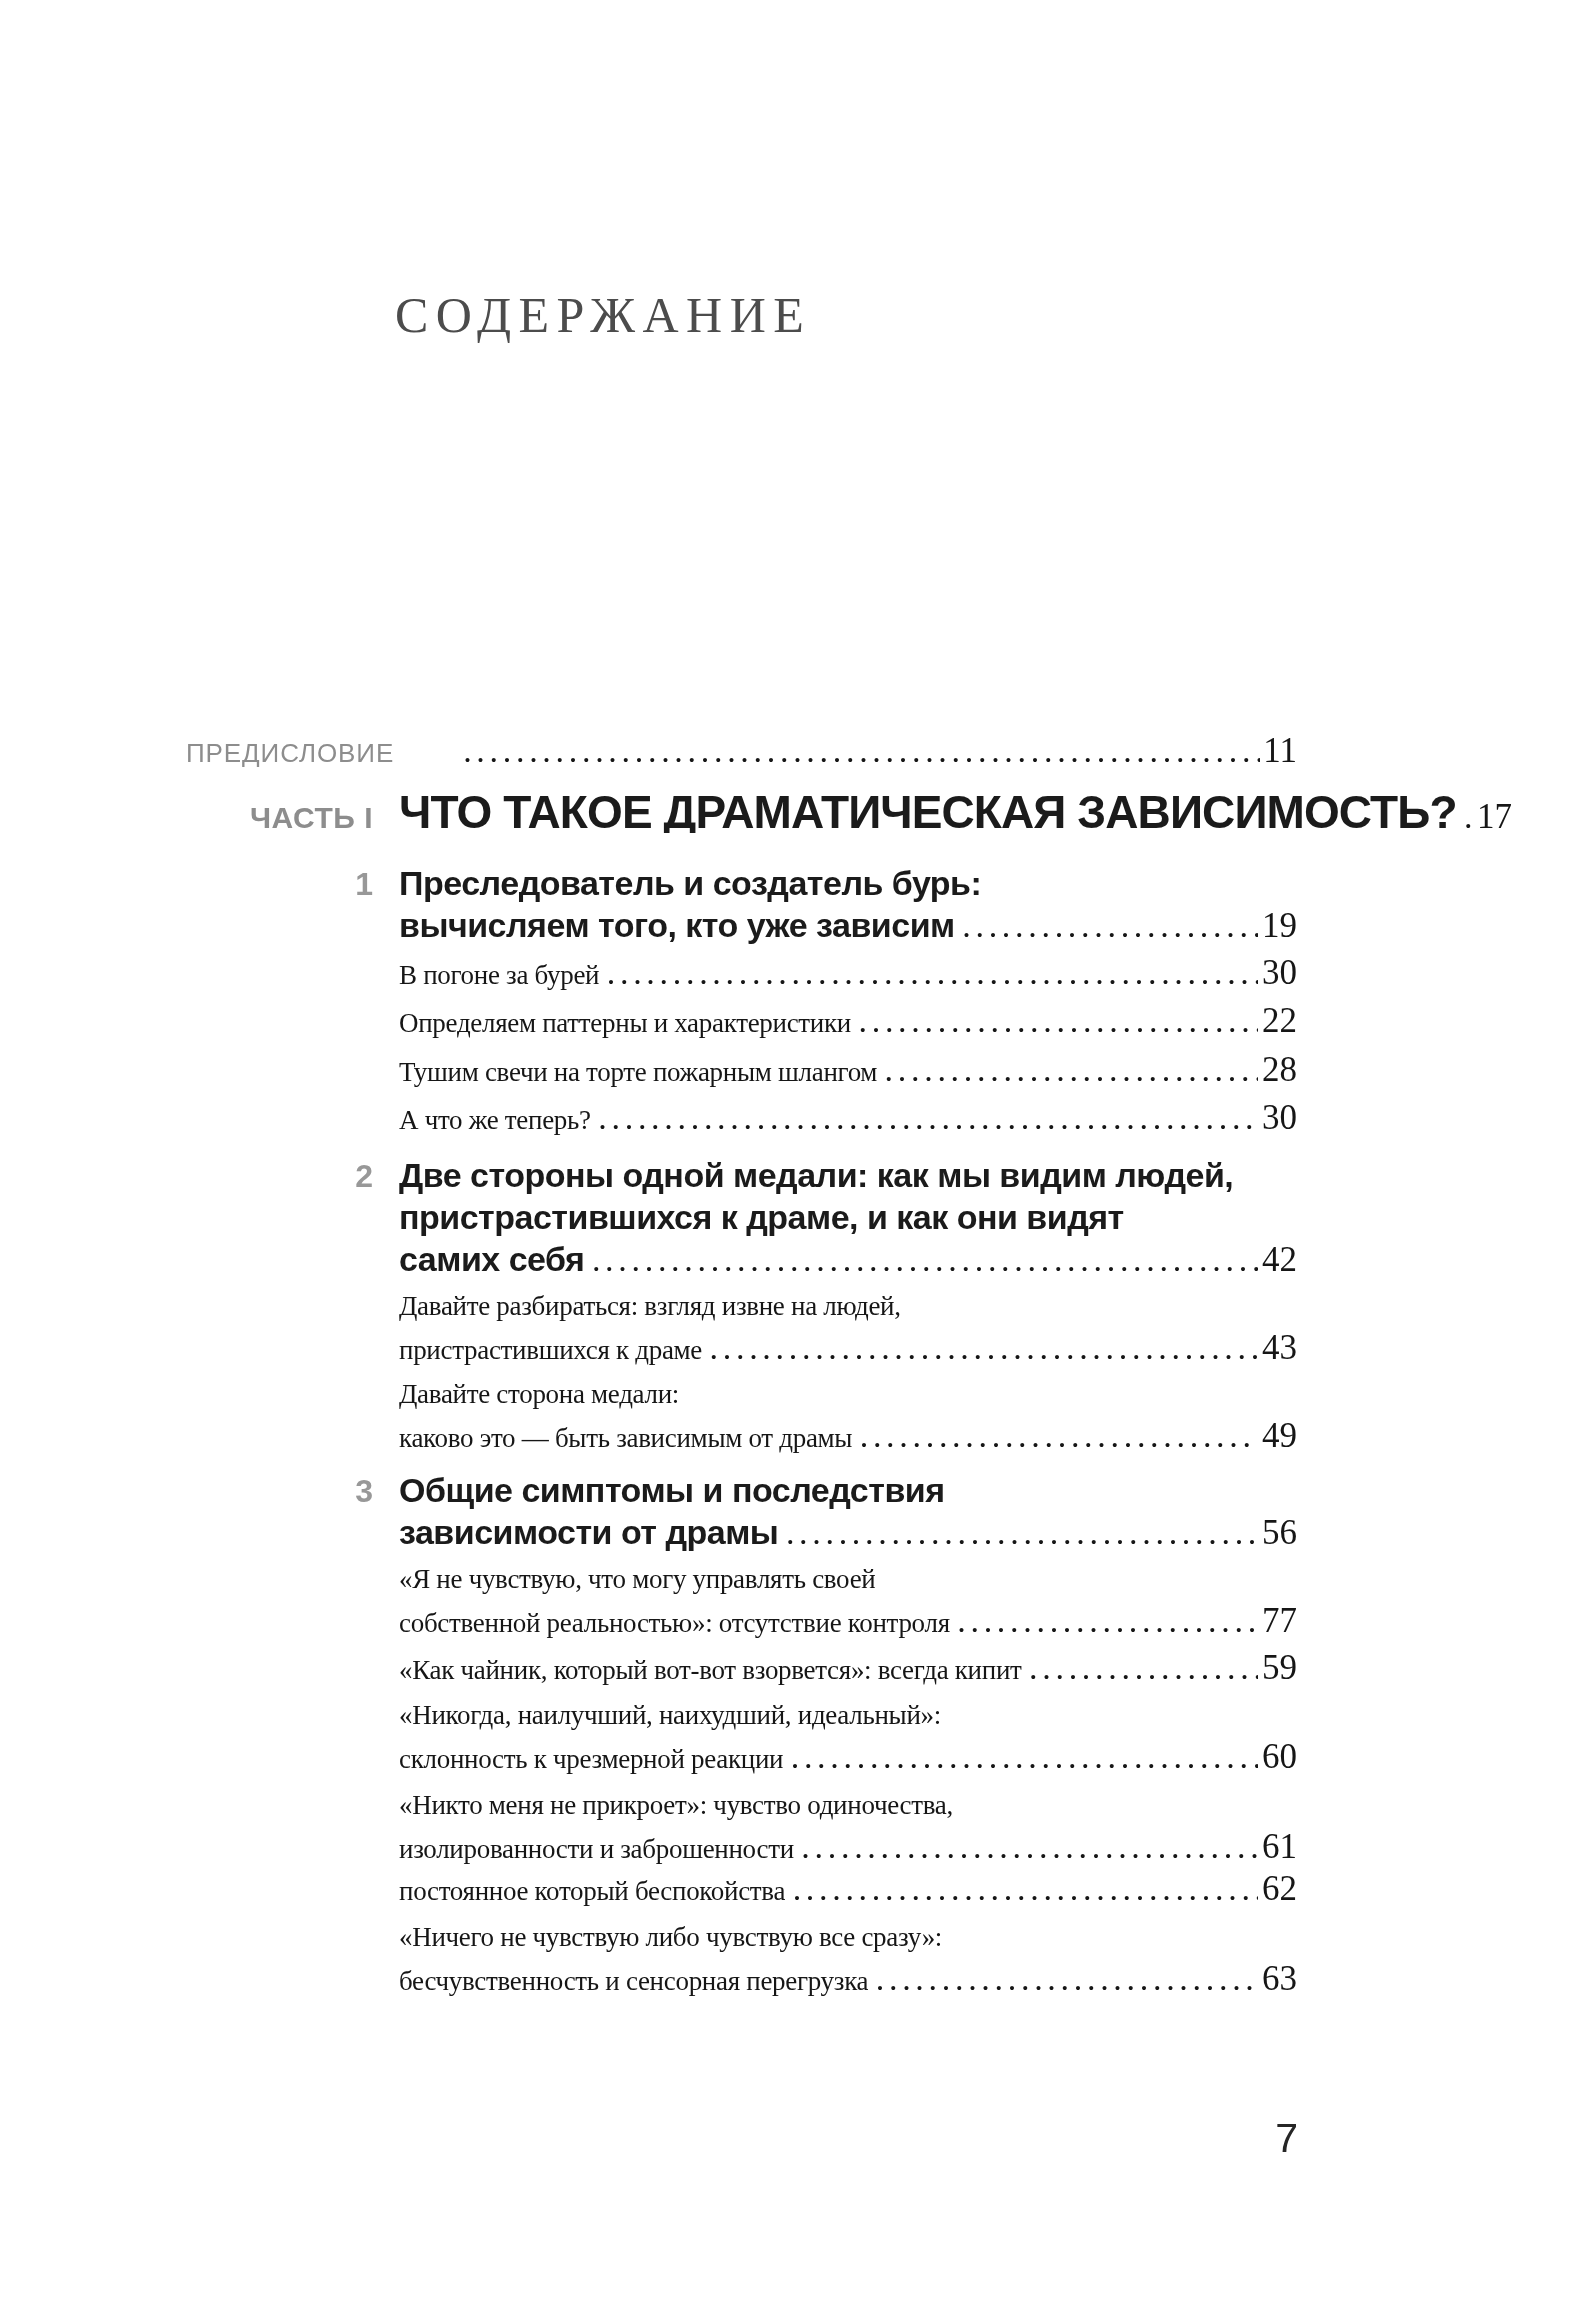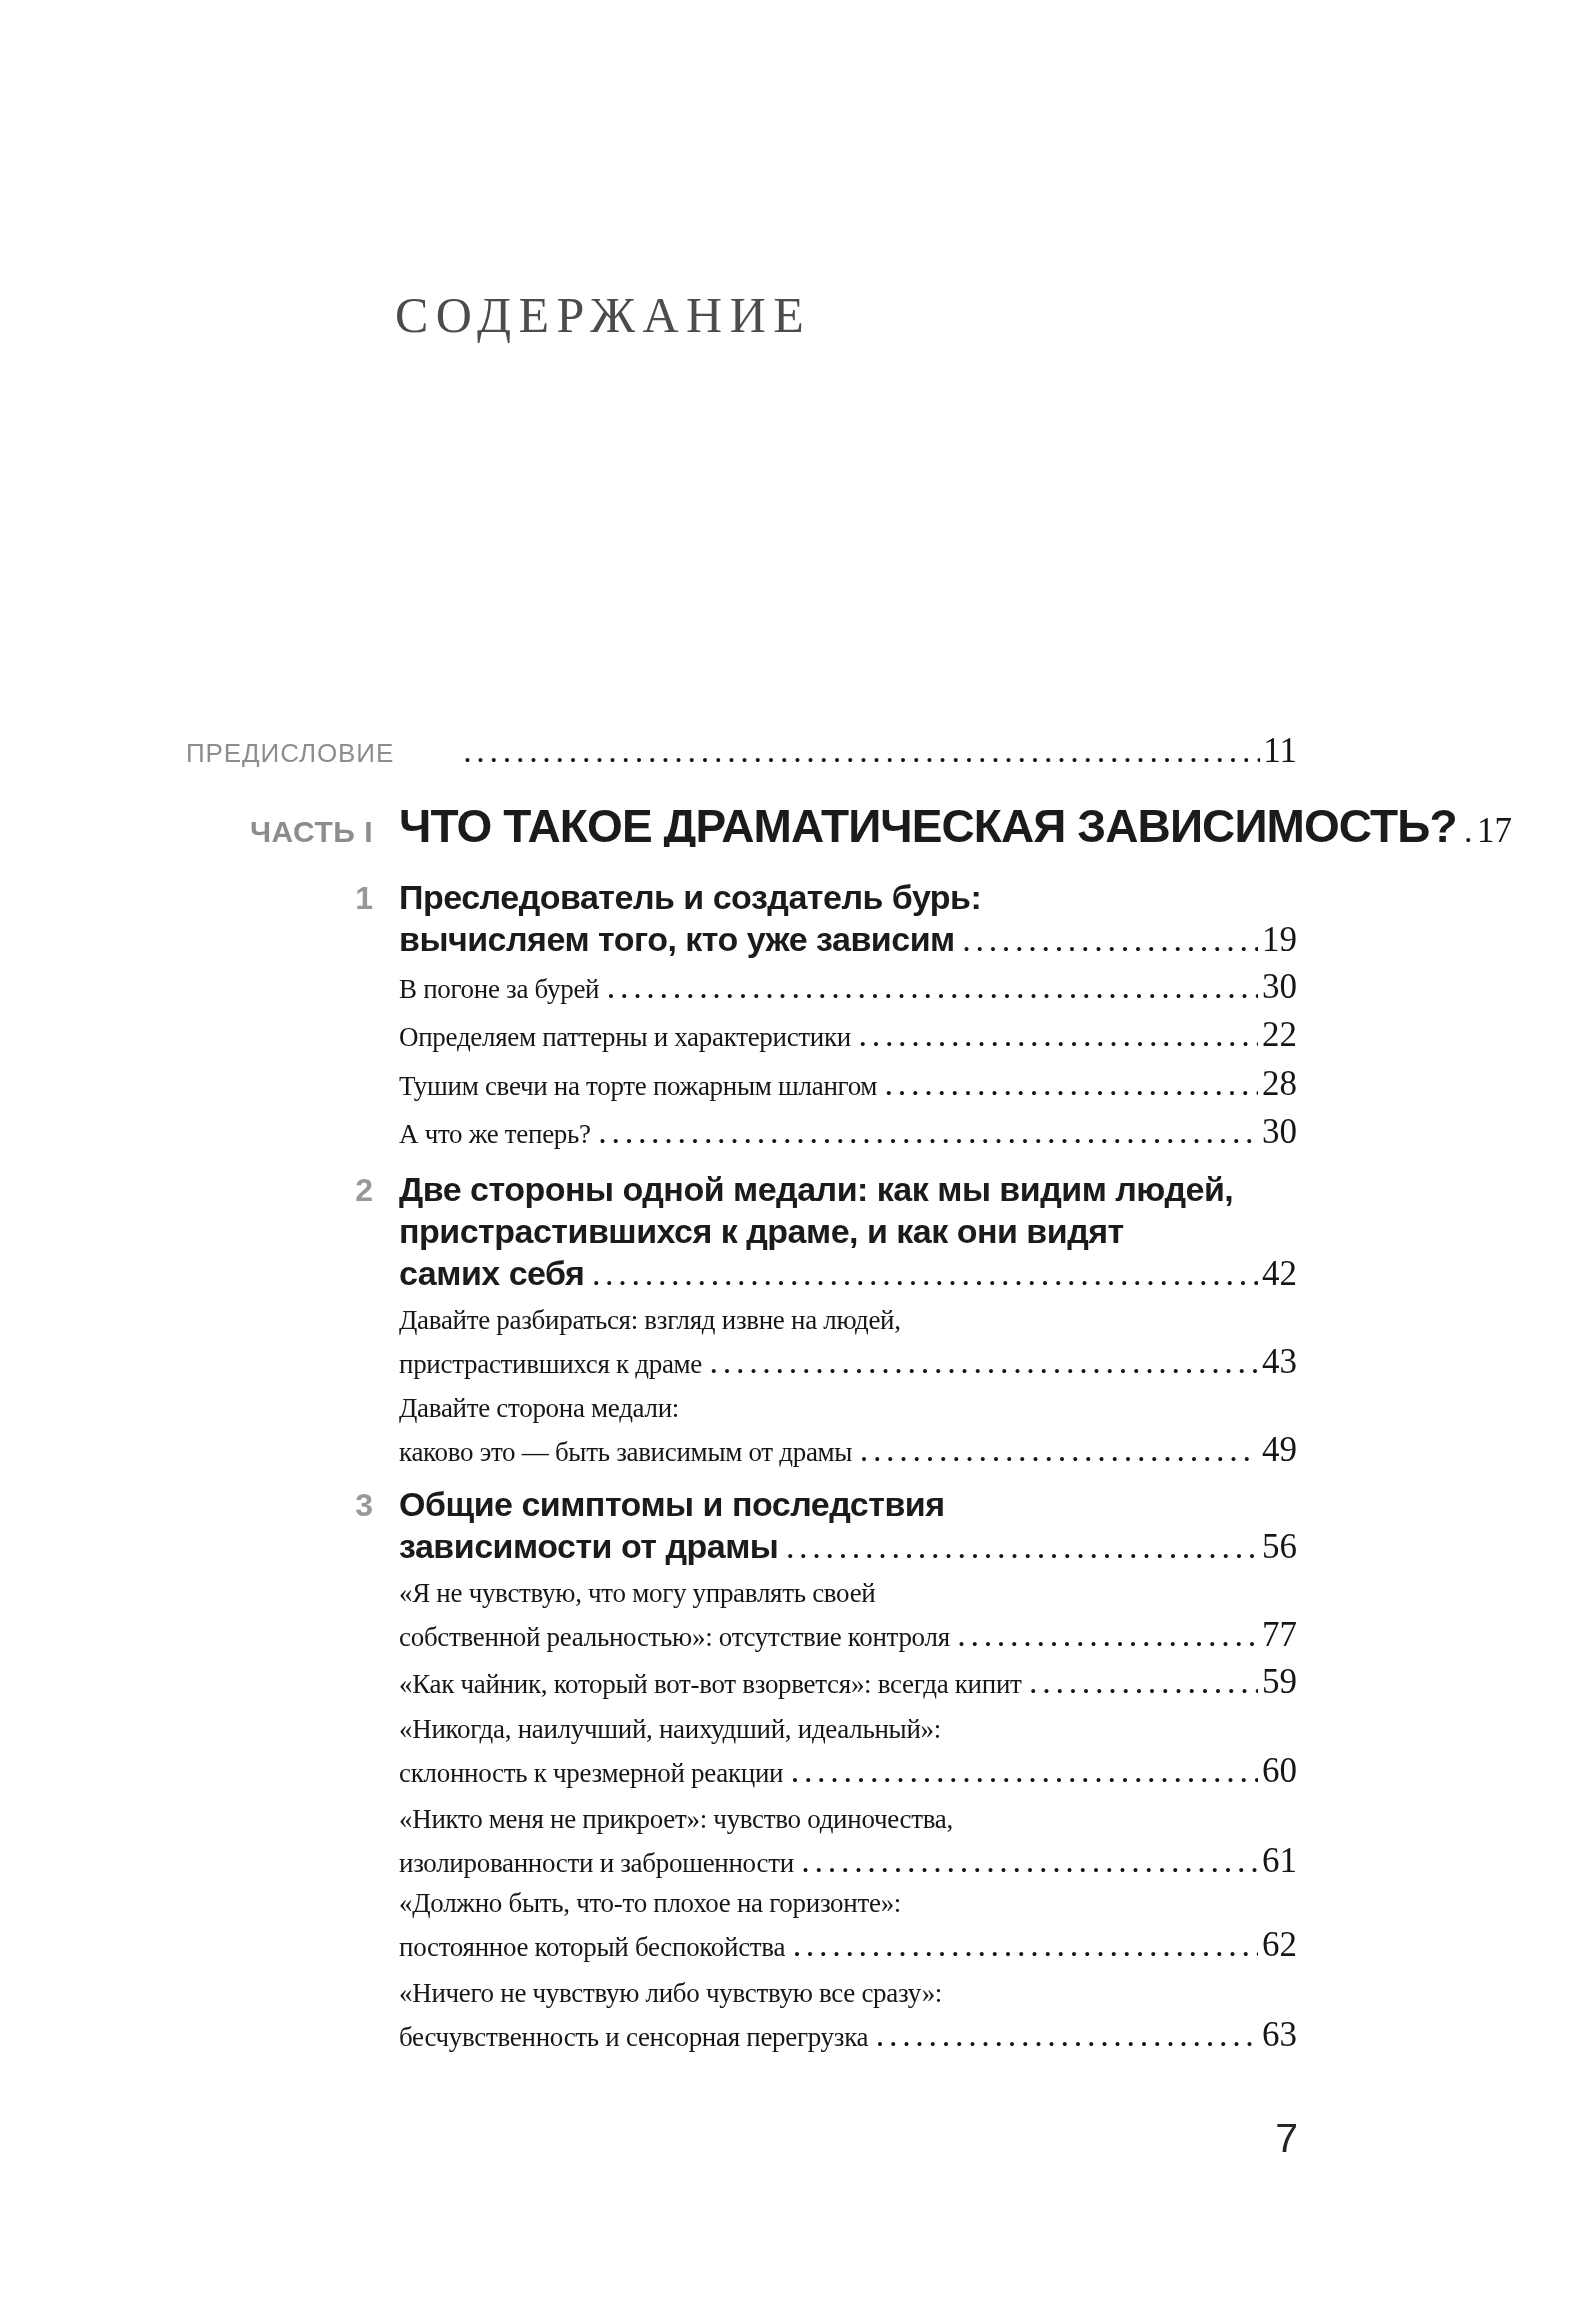--- a/index.html
+++ b/index.html
@@ -119,21 +119,21 @@
 
   <div class="entry">
     <div class="row preface">
       <span class="lbl">ПРЕДИСЛОВИЕ</span>
       <span class="txt"></span>
       <span class="dots">..........................................................................................</span>
       <span class="pg">11</span>
     </div>
   </div>
 
-  <div class="entry" style="margin-top:33px">
+  <div class="entry" style="margin-top:19px">
     <div class="row part">
       <span class="lbl">ЧАСТЬ I</span>
       <span class="txt">ЧТО ТАКОЕ ДРАМАТИЧЕСКАЯ ЗАВИСИМОСТЬ?</span>
       <span class="dots">..........................................................................................</span>
       <span class="pg">17</span>
     </div>
   </div>
 
   <div class="entry" style="margin-top:29px">
     <div class="row bold chnum">
@@ -284,24 +284,20 @@
       <span class="lbl"></span>
       <span class="txt">изолированности и заброшенности</span>
       <span class="dots">..........................................................................................</span>
       <span class="pg">61</span>
     </div>
   </div>
 
   <div class="entry" style="margin-top:0px">
     <div class="row serif">
       <span class="lbl"></span>
-      <span class="txt">«Должно быть, что-то плохое на горизонте»:</span>
-    </div>
-    <div class="row serif">
-      <span class="lbl"></span>
       <span class="txt">постоянное который беспокойства</span>
       <span class="dots">..........................................................................................</span>
       <span class="pg">62</span>
     </div>
   </div>
 
   <div class="entry" style="margin-top:5.6px">
     <div class="row serif">
       <span class="lbl"></span>
       <span class="txt">«Ничего не чувствую либо чувствую все сразу»:</span>

